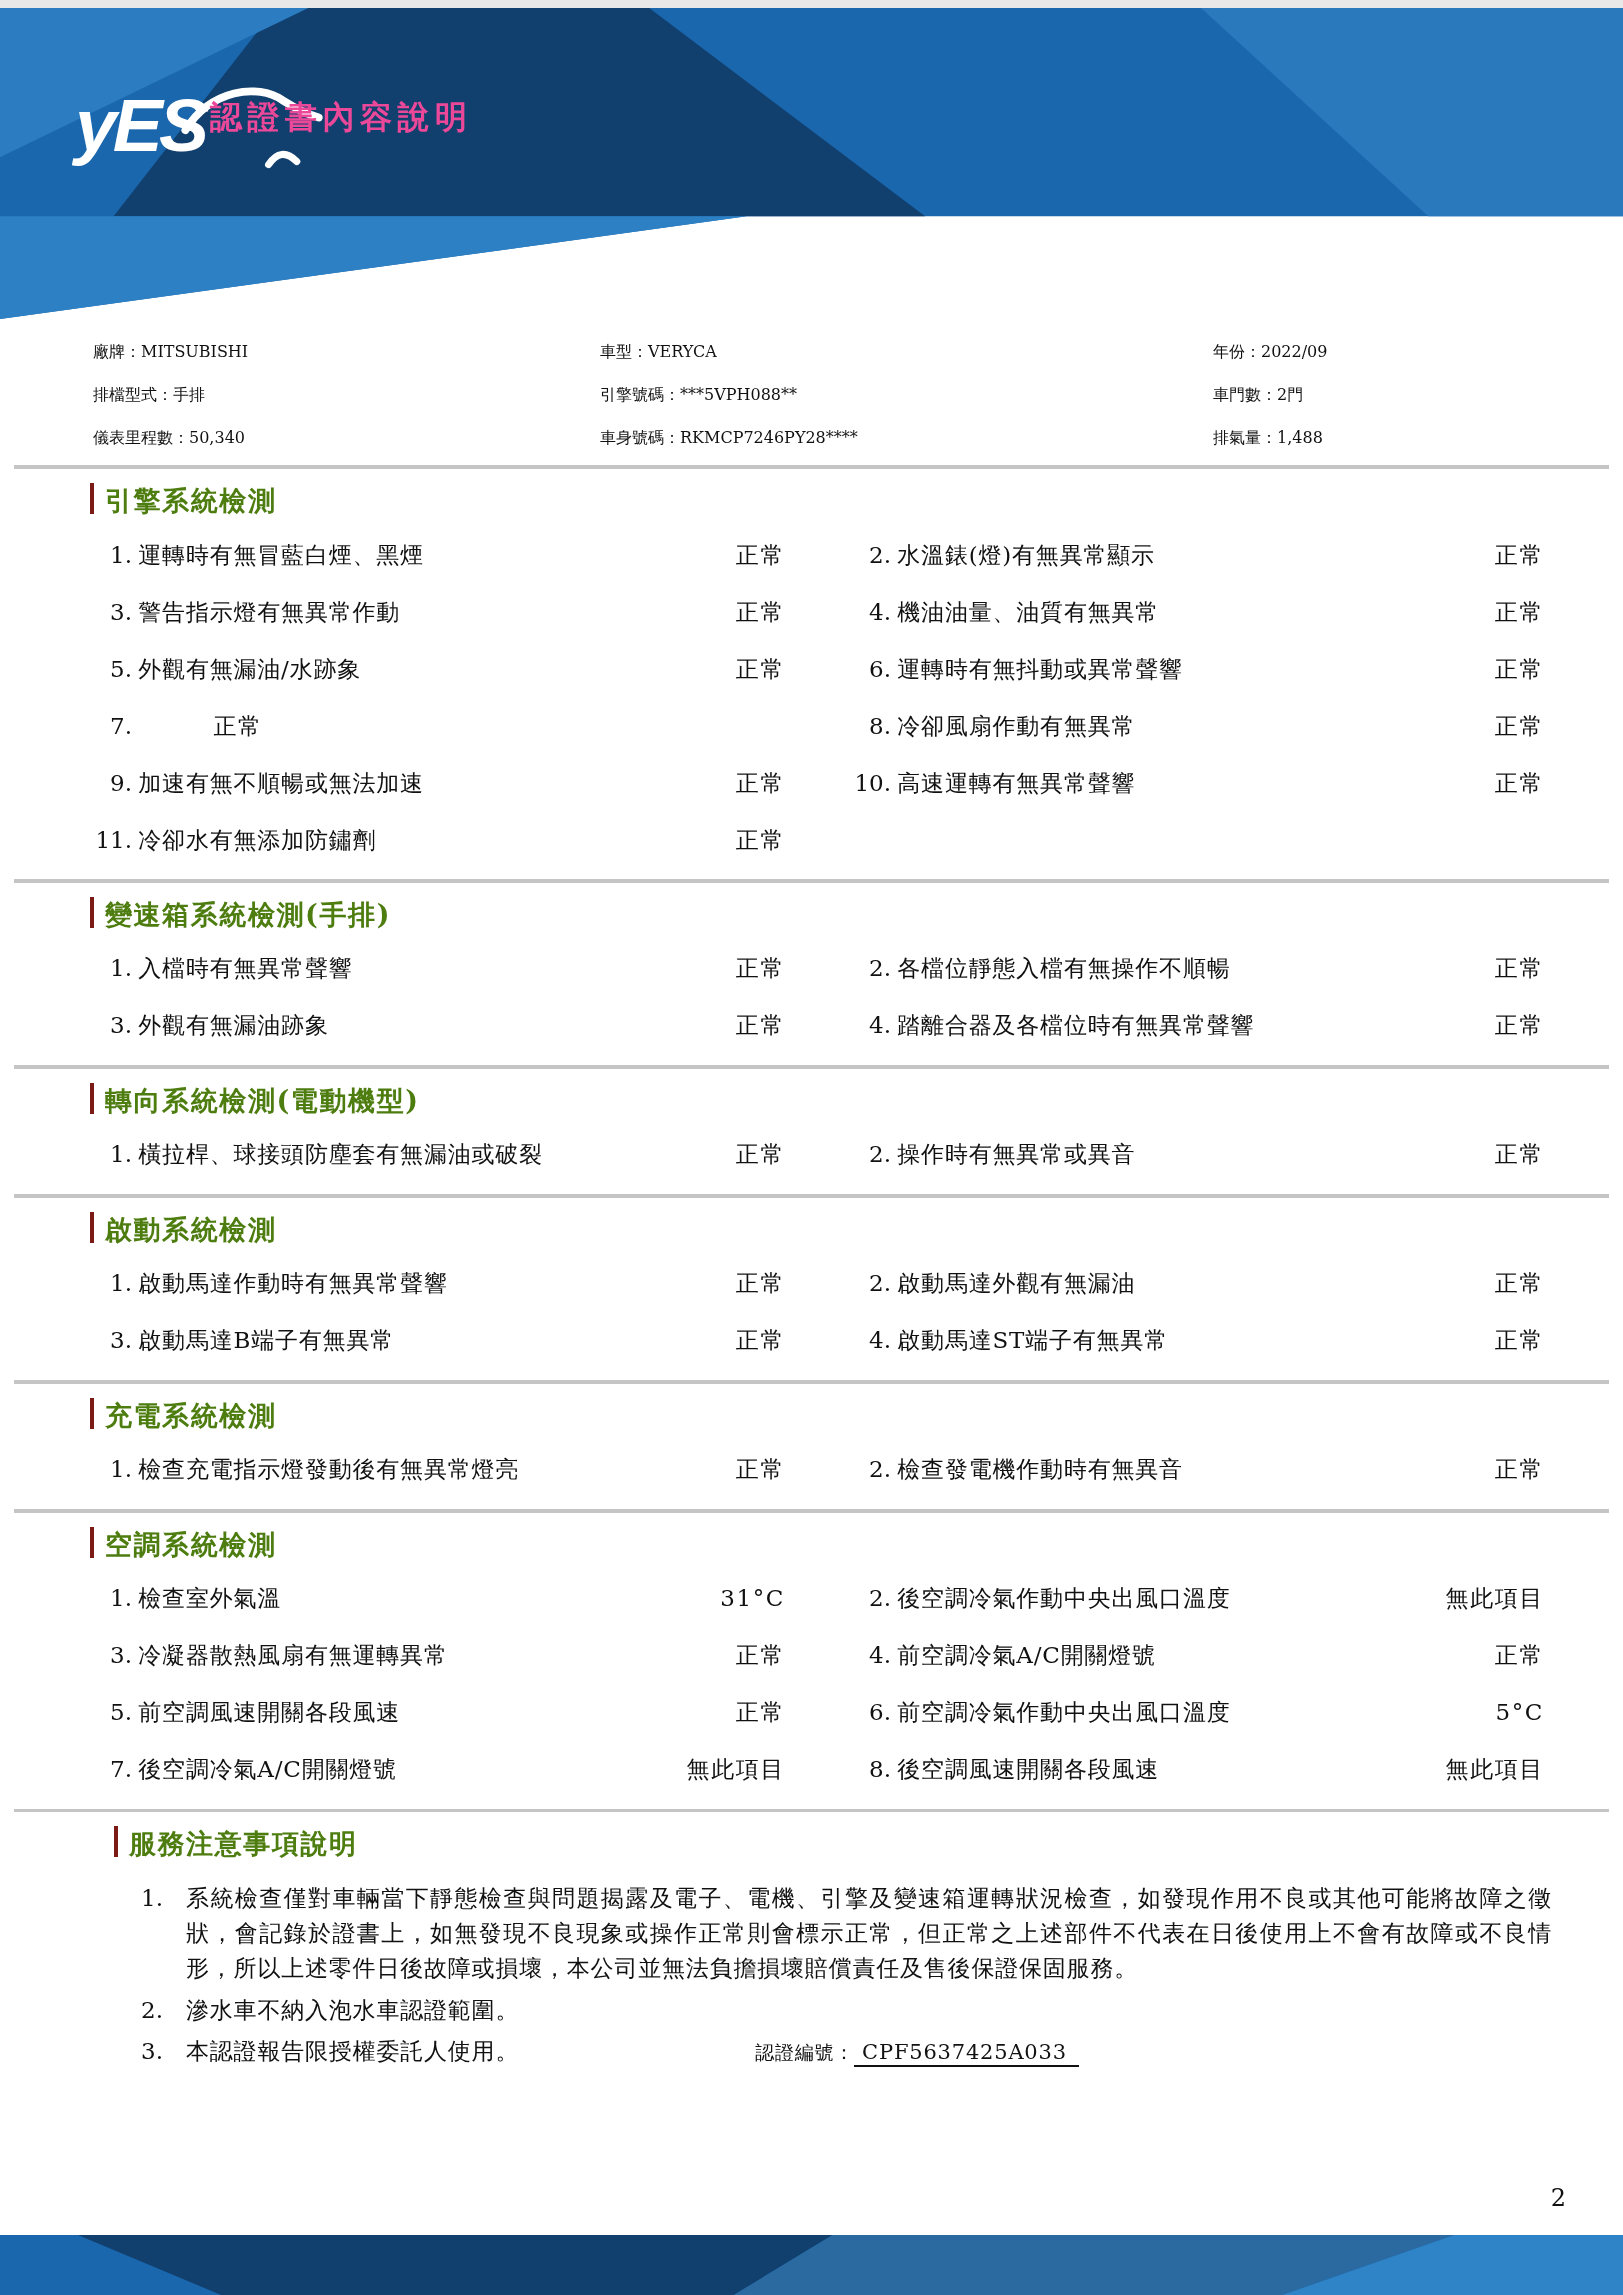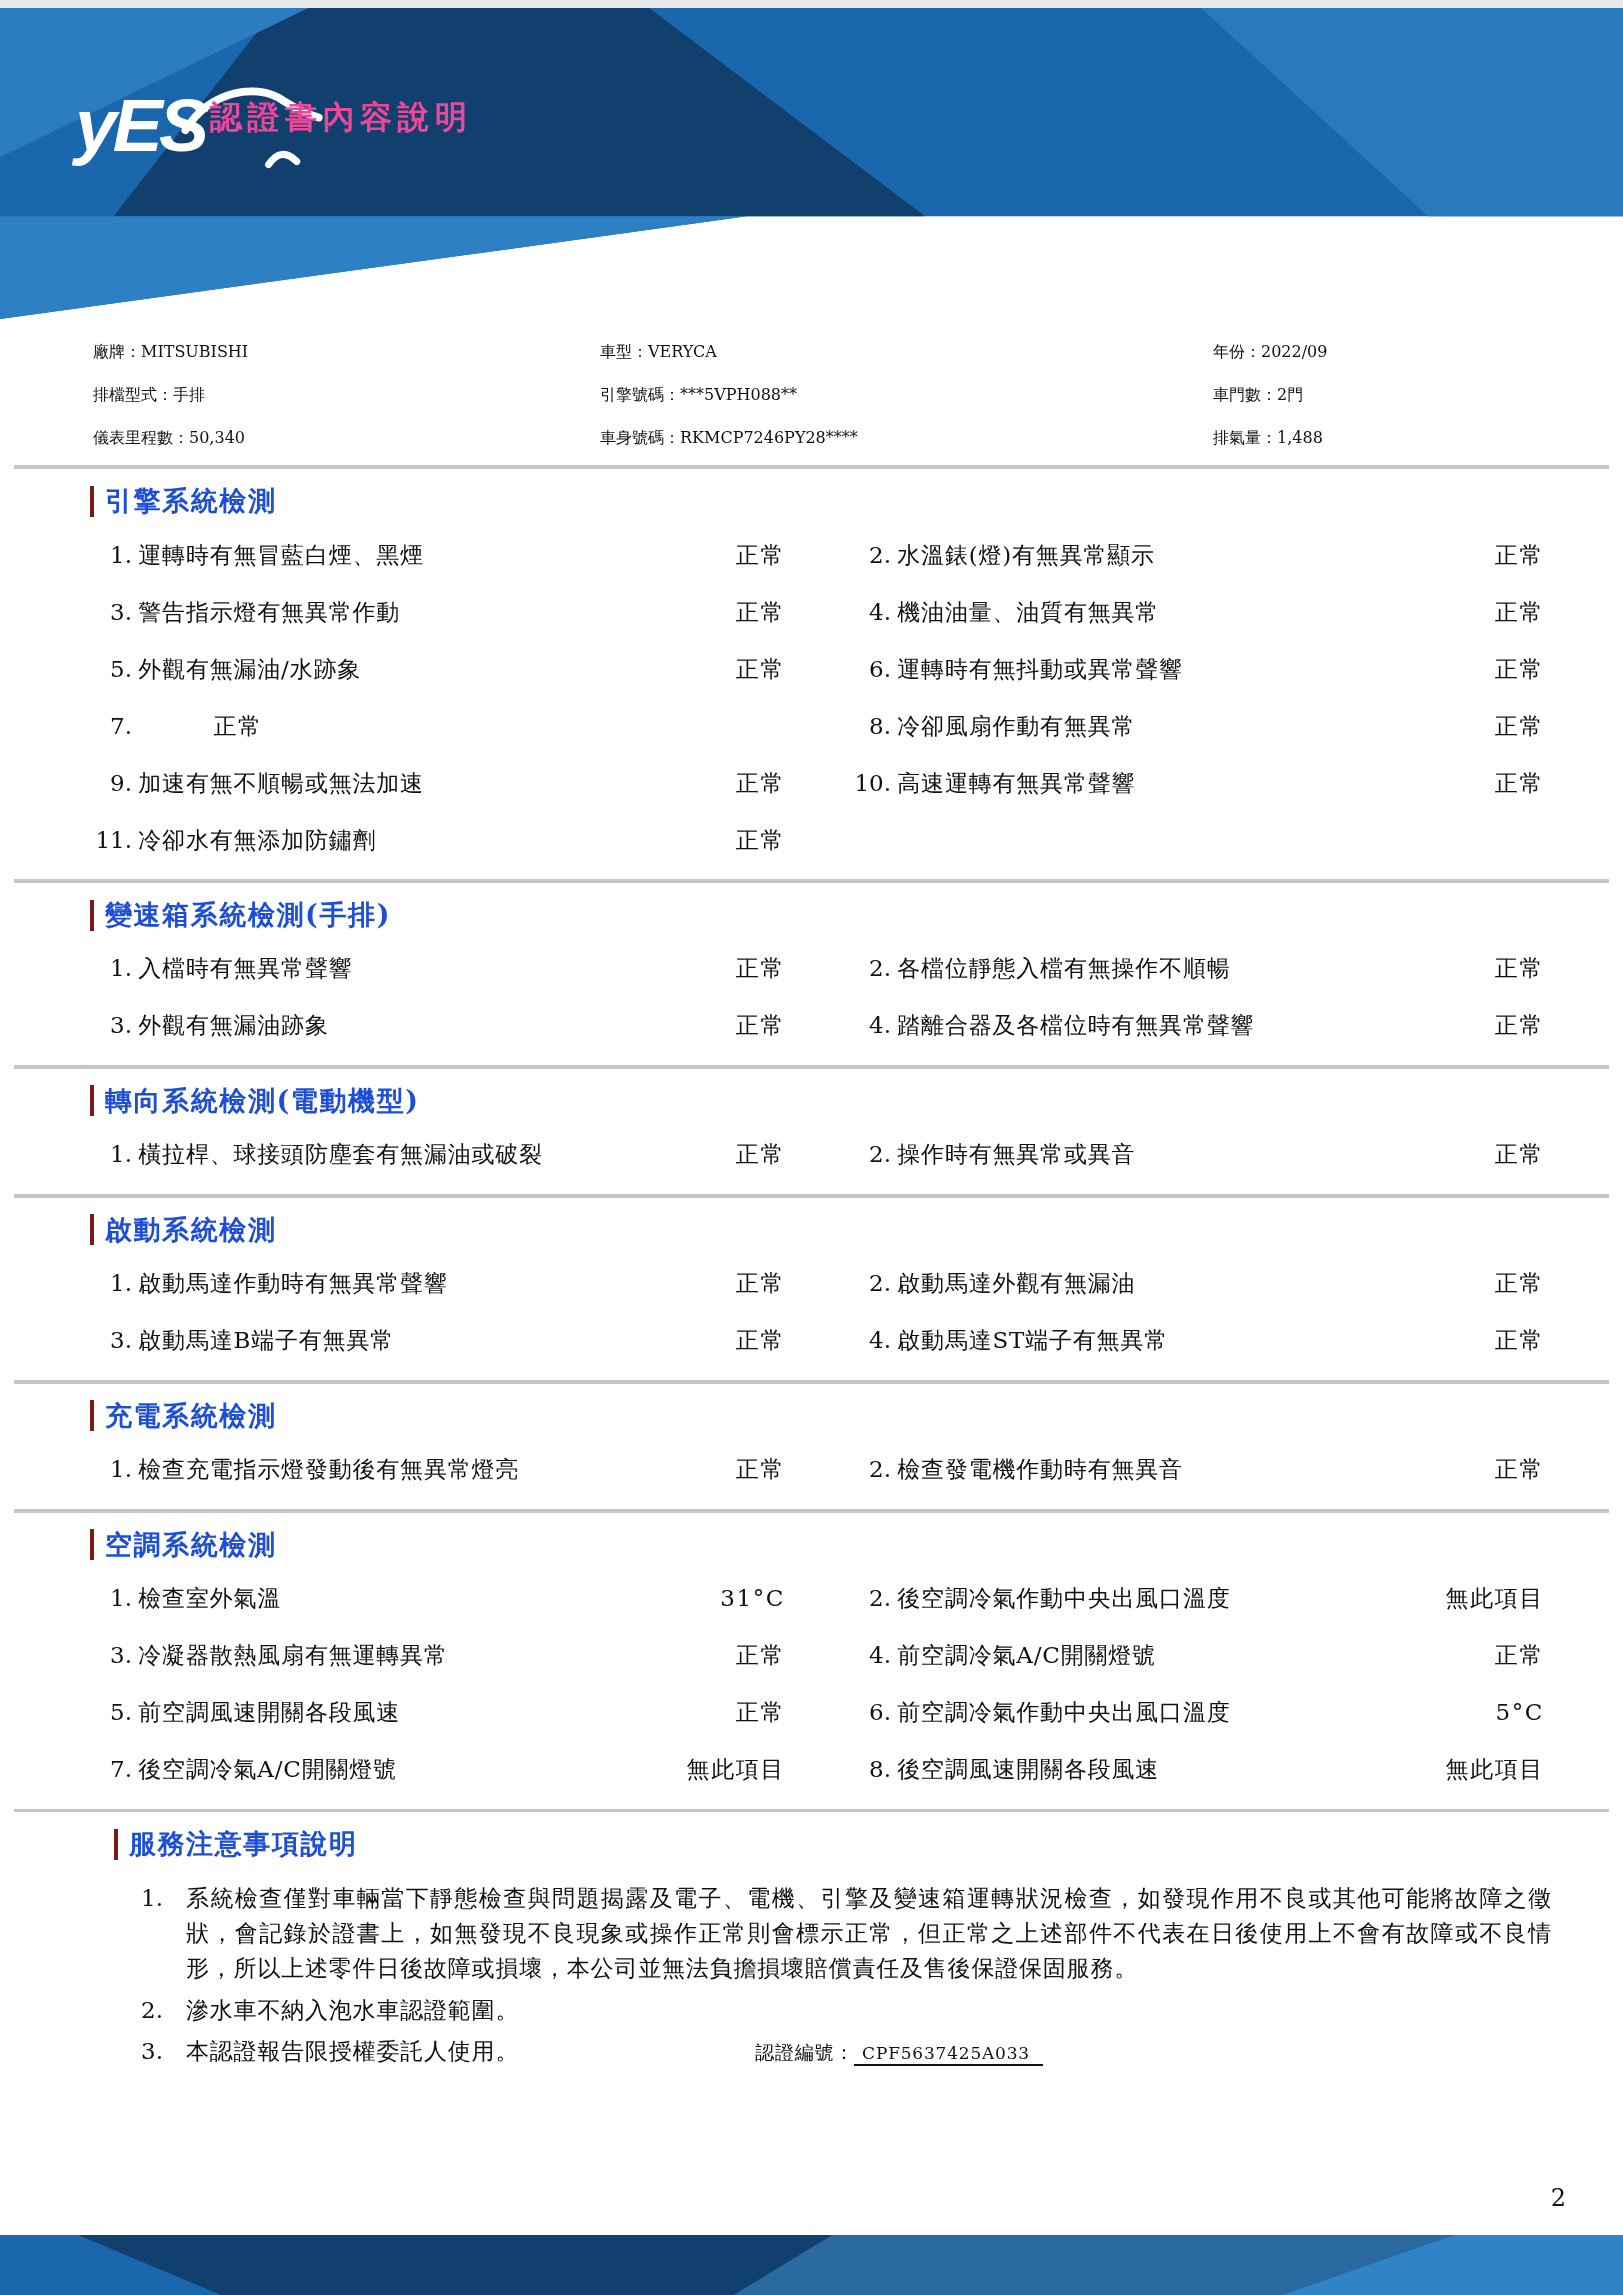--- a/index.html
+++ b/index.html
@@ -39,43 +39,43 @@
   }
   .info-cell { height:43px; line-height:43px; font-size:16px; white-space:nowrap; }
 
   
   .divider { height:3.9px; background:#c5c5c5; margin:6.3px 14px 0 14px; }
   .divider.after-rows { margin-top:23.6px; }
 
   
   .section { padding:0 79px 0 90px; }
   .sec-title {
-    margin-top:14px; display:flex; align-items:center;
-    color:#1d4ed8; font-size:27px; font-weight:bold; height:36px; letter-spacing:1.6px;
+    margin-top:14px; display:flex; align-items:flex-start;
+    color:#4d7c0f; font-size:27px; font-weight:bold; height:36px; letter-spacing:1.6px;
   }
   .sec-bar { width:3.9px; height:31px; background:#7c1a15; margin-right:11px; flex:none; }
   .rows {
     margin-top:20.4px; display:grid; grid-template-columns:1fr 1fr;
     column-gap:64px; row-gap:26px;
   }
   .item { display:flex; align-items:baseline; font-size:23px; }
   .item .no  { width:42px; text-align:right; padding-right:6.3px; flex:none; }
   .item .txt { flex:1; letter-spacing:0.8px; white-space:nowrap; overflow:hidden; }
   .item .val { flex:none; text-align:right; min-width:118px; padding-left:6.3px; letter-spacing:1.6px; }
 
   
   .notes { padding:0 71px 0 114px; }
   .note-list { margin-top:19px; font-size:23px; }
   .note { display:flex; line-height:35px; margin-bottom:6.3px; }
   .note .no { width:72px; padding-left:27px; box-sizing:border-box; flex:none; }
   .note .body { flex:1; letter-spacing:0.8px; text-align:justify; }
   .note .body.inline { display:flex; align-items:baseline; text-align:center; }
   .cert { margin-left:236px; font-size:19px; white-space:nowrap; }
   .cert-num {
-    font-size:17px; border-bottom:2.4px solid #111;
+    font-size:21px; border-bottom:2.4px solid #111;
     padding:0 12.6px 0.8px 7.9px; letter-spacing:0.8px;
   }
 
   
   .page-num { position:absolute; right:57px; bottom:91px; font-size:24px; }
   .footer { position:absolute; bottom:0; left:0; width:1623px; height:68px; }
   .f-base  { background:#1a67ae; }
   .f-dark  { background:#113f6e; clip-path:polygon(4.8% 0,51.3% 0,44.4% 100%,14.8% 100%); }
   .f-mid   { background:#2a6aa0; clip-path:polygon(51.3% 0,89.6% 0,77.6% 100%,44.4% 100%); }
   .f-light { background:#2f83c7; clip-path:polygon(89.6% 0,100% 0,100% 100%,77.6% 100%); }

